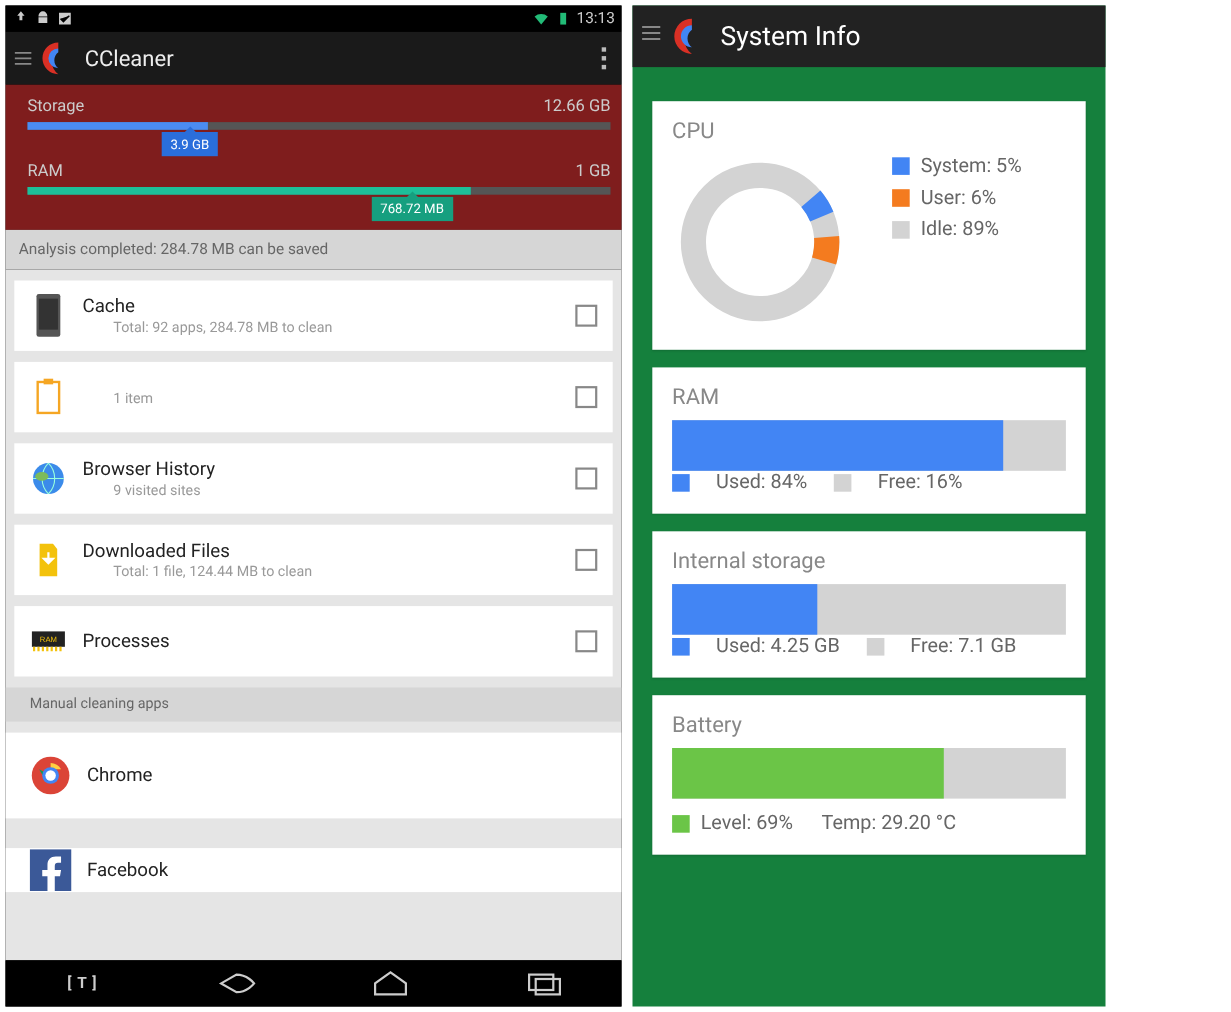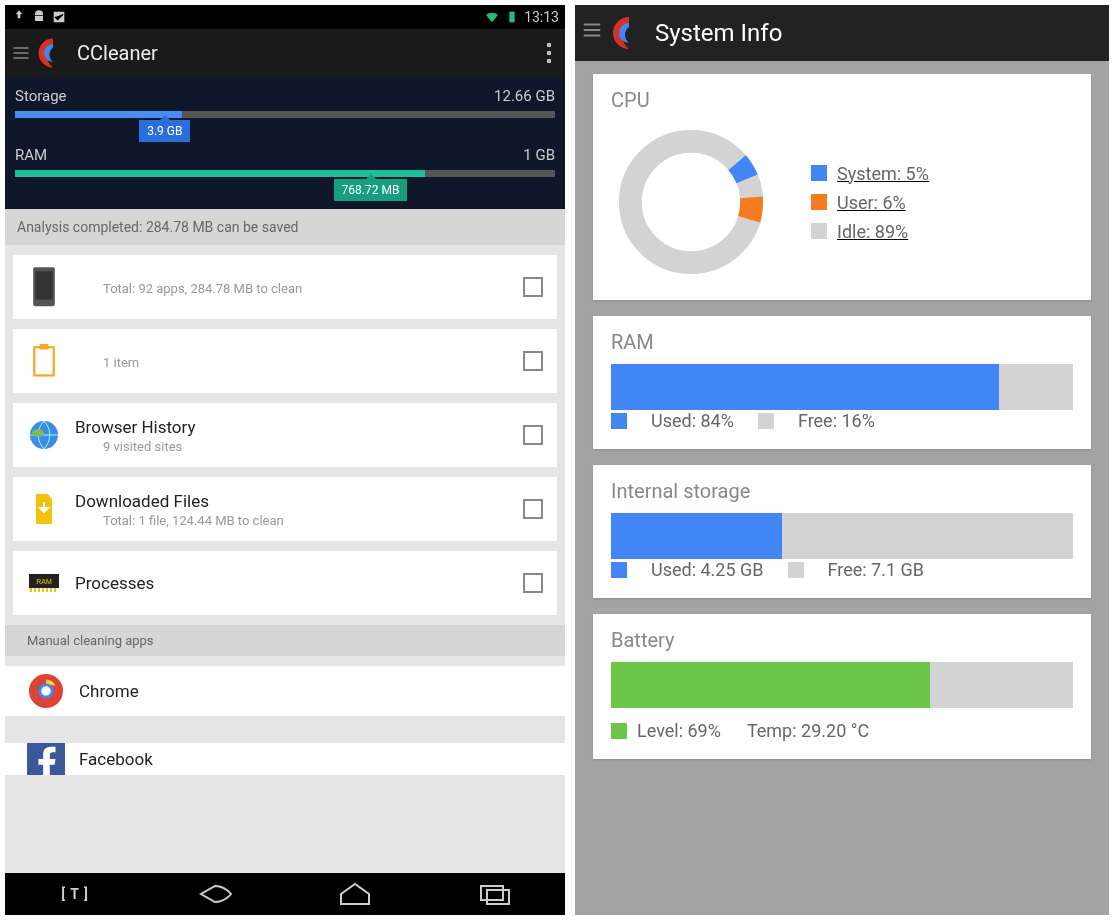--- a/index.html
+++ b/index.html
@@ -1,35 +1,35 @@
 <!DOCTYPE html>
 <html><head>
 <meta charset="utf-8">
 <style>
   * { box-sizing: border-box; margin: 0; padding: 0; }
   body { font-family: Roboto, Arial, sans-serif; background: #fff; width: 1119px; height: 920px; display: flex; gap: 10px; padding: 5px; }
   .phone { display: flex; flex-direction: column; background: #000; }
   .phone-left { width: 560px; height: 910px; }
-  .phone-right { width: 534px; height: 910px; background: #a3a3a3; }
+  .phone-right { width: 430px; height: 910px; background: #15803d; }
 
   
   .status-bar { height: 24px; background: #000; display: flex; align-items: center; justify-content: space-between; padding: 0 6px; color: #ccc; font-size: 13px; }
   .status-left, .status-right { display: flex; align-items: center; gap: 4px; }
   .status-icn { width: 16px; height: 16px; display: inline-flex; align-items: center; justify-content: center; fill: #ccc; }
 
   
   .app-bar { height: 48px; background: #1a1a1a; display: flex; align-items: center; padding: 0 6px; color: #eee; font-size: 20px; }
   .app-bar .drawer { width: 22px; height: 48px; display:flex; align-items:center; }
   .app-bar .logo { width: 36px; height: 36px; margin: 0 6px 0 2px; }
   .app-bar .title { flex: 1; font-weight: 400; }
   .app-bar .overflow { width: 20px; display: flex; flex-direction: column; gap: 4px; align-items: center; justify-content: center; }
   .app-bar .overflow span { width:4px; height:4px; background:#bbb; }
 
   
-  .usage { background: #0f172a; padding: 8px 10px 14px 10px; color: #ccc; font-size: 15px; }
+  .usage { background: #7f1d1d; padding: 8px 10px 14px 20px; color: #ccc; font-size: 15px; }
   .usage-row-head { display: flex; justify-content: space-between; margin-top: 2px; }
   .bar-track { height: 7px; background: #555; margin-top: 6px; position: relative; }
   .bar-fill-blue { height: 100%; background: #4b8cf2; width: 31%; }
   .bar-fill-green { height: 100%; background: #1dbf99; width: 76%; }
   .tag { position: absolute; top: 9px; font-size: 12px; padding: 4px 8px; color: #fff; }
   .tag-blue { background: #2a6edb; left: 23%; }
   .tag::before { content:""; position:absolute; top:-5px; left:50%; transform:translateX(-50%); border:5px solid transparent; border-bottom-color:inherit; border-top:0; }
   .tag-blue::before{ border-bottom-color:#2a6edb;}
   .tag-green { background: #169f7f; left: 59%; }
   .tag-green::before{ border-bottom-color:#169f7f;}
@@ -38,40 +38,40 @@
   .analysis-banner { background: #d6d6d6; color: #666; font-size: 14px; padding: 10px 12px; }
 
   .list-area { background: #e5e5e5; flex: 1; overflow: hidden; display:flex; flex-direction:column; gap:10px; padding:10px 8px 0 8px; }
   .card { background: #fff; display: flex; align-items: center; padding: 12px 14px; gap: 14px; }
   .card .icn { width: 34px; height: 40px; display:flex; align-items:center; justify-content:center; }
   .card .txt { flex: 1; }
   .card .t-title { font-size: 17px; color: #222; }
   .card .t-sub { font-size: 13px; color: #999; margin-top: 2px; margin-left: 28px; }
   .card .chk { width: 20px; height: 20px; border: 2px solid #888; }
   .section-label { background: #d6d6d6; color: #666; font-size: 13px; padding: 8px 22px; margin: 0 -8px; }
-  .manual-card { background:#fff; display:flex; align-items:center; padding:6px 14px; gap:14px; }
+  .manual-card { background:#fff; display:flex; align-items:center; padding:20px 14px; gap:14px; }
   .manual-card .icn{ width:38px; height:38px;}
   .manual-card .t-title{ font-size:17px; color:#222;}
   .fb-cut{ height:32px; overflow:hidden;}
 
   .bottom-actions { height: 48px; background:#fff; display:flex; border-top:1px solid #ddd; }
   .bottom-actions button { flex:1; border:none; background:#fff; font-size:15px; letter-spacing:2px; color:#444; }
   .bottom-actions button + button { border-left:1px solid #ddd; color:#bbb; }
 
   .nav-bar { height:42px; background:#000; display:flex; align-items:center; justify-content:space-around; }
   .nav-bar .nav-item { width:60px; height:26px; fill:#ccc; color:#ccc; display:flex; align-items:center; justify-content:center;}
 
   
   .right-titlebar { height:56px; background:#222; display:flex; align-items:center; padding:0 6px; color:#fff; font-size:24px; gap:6px;}
   .right-titlebar .drawer{ width:22px;}
   .right-titlebar .logo{ width:40px; height:40px;}
-  .cards-col { padding: 13px 18px; display:flex; flex-direction:column; gap:16px; }
+  .cards-col { padding: 31px 18px; display:flex; flex-direction:column; gap:16px; }
   .info-card { background:#fff; box-shadow: 0 1px 2px rgba(0,0,0,.15); padding: 14px 18px 18px 18px; }
   .info-card h3 { font-size:20px; color:#888; font-weight:400; margin-bottom:10px;}
-  .cpu-row{ display:flex; align-items:center; gap:40px;text-decoration:underline;}
+  .cpu-row{ display:flex; align-items:flex-start; gap:40px;}
   .donut{ width:160px; height:160px;}
   .legend{ display:flex; flex-direction:column; gap:8px; font-size:18px; color:#666;}
   .legend-row{ display:flex; align-items:center; gap:10px;}
   .sq{ width:16px; height:16px;}
   .hbar{ height:46px; background:#d3d3d3; display:flex;}
   .hbar-fill{ height:100%;}
   .hlegend{ display:flex; gap:24px; align-items:center; font-size:18px; color:#666; margin-top:0;}
   .hlegend .sq{ width:16px; height:16px;}
   .batt-leg{ font-size:18px; color:#666; margin-top:12px; display:flex; align-items:center; gap:10px;}
 
@@ -160,20 +160,21 @@
 
   <div class="list-area">
     <div class="card">
       <div class="icn">
           <svg viewBox="0 0 24 40" width="26">
             <rect x="2" y="2" width="20" height="36" rx="2" fill="#555"></rect>
             <rect x="4" y="6" width="16" height="26" fill="#333"></rect>
           </svg>
         </div>
       <div class="txt">
+          <div class="t-title">Cache</div>
           <div class="t-sub">Total: 92 apps, 284.78 MB to clean</div>
         </div>
       <div class="chk"></div>
     </div>
     <div class="card">
       <div class="icn">
           <svg viewBox="0 0 24 32" width="26">
             <rect x="3" y="3" width="18" height="26" fill="none" stroke="#f5a623" stroke-width="2"></rect>
             <rect x="8" y="0" width="8" height="5" fill="#f5a623"></rect>
           </svg>

